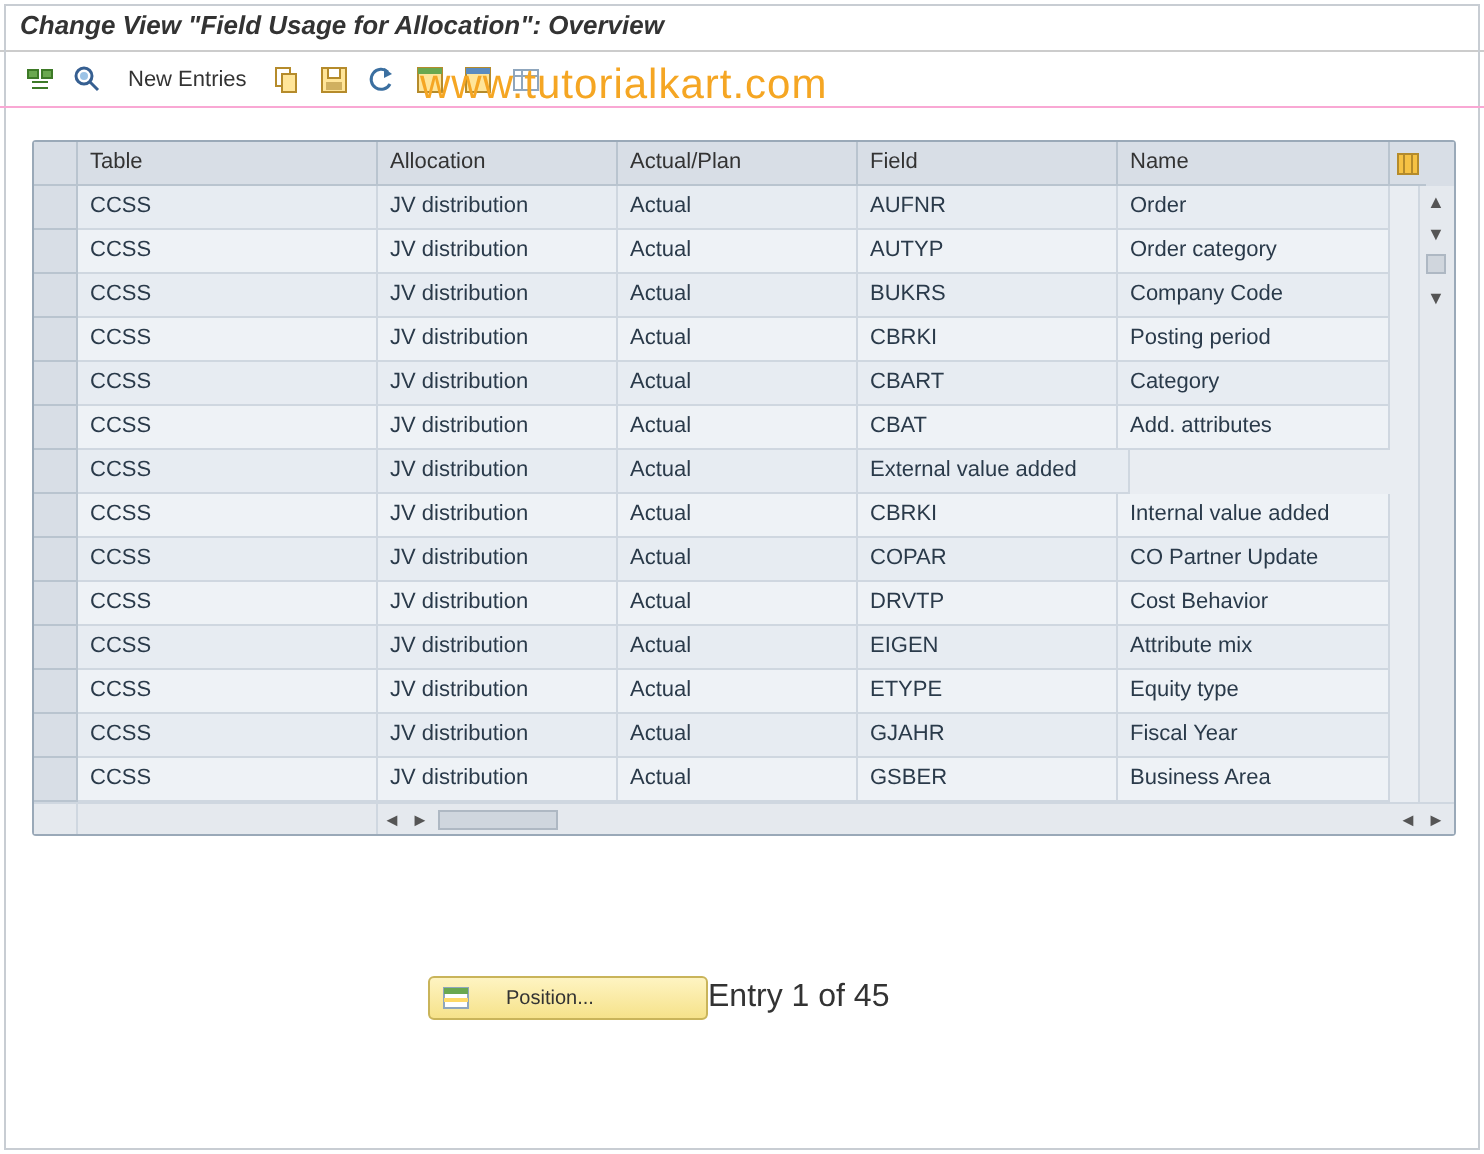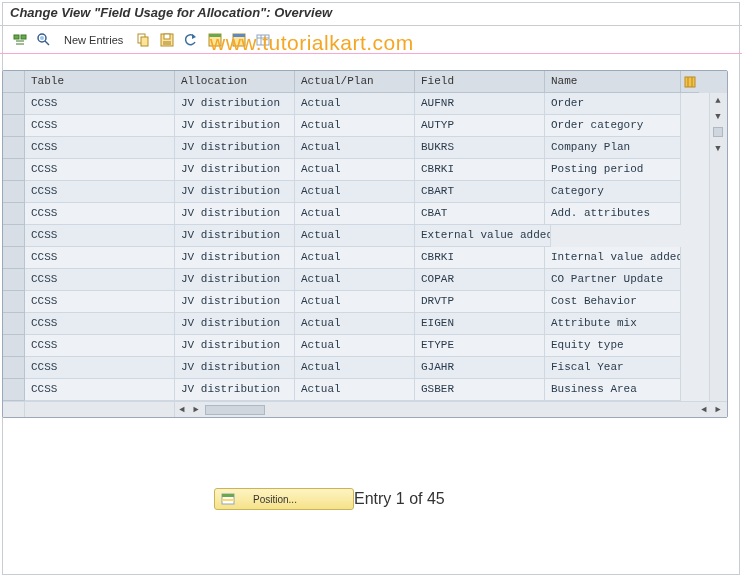--- a/index.html
+++ b/index.html
@@ -47,26 +47,25 @@
     left: 210px; top: 5px;
     font-size: 21px;
     color: #f5a623;
     font-weight: normal;
     font-family: Arial, sans-serif;
     letter-spacing: 0.5px;
     pointer-events: none;
   }
   .spacer-bar { height: 12px; }
   .grid-container {
-    margin: 4px 14px 0 2px;
+    margin: 4px 14px 0 16px;
     border: 1px solid #9aa9b8;
     border-radius: 2px;
     background: #e9edf2;
     position: relative;
-    font-family: Liberation Mono, monospace;
   }
   .grid-header-row, .grid-row {
     display: flex;
     height: 22px;
     align-items: stretch;
   }
   .grid-header-row { background: #d8dee6; }
   .grid-handle-col {
     width: 22px;
     border-right: 1px solid #b9c4cf;
@@ -265,21 +264,21 @@
         <div class="grid-cell c4">AUTYP</div>
         <div class="grid-cell c5">Order category</div>
         <div style="width:18px"></div>
       </div>
       <div class="grid-row">
         <div class="grid-handle-col"></div>
         <div class="grid-cell c1">CCSS</div>
         <div class="grid-cell c2">JV distribution</div>
         <div class="grid-cell c3">Actual</div>
         <div class="grid-cell c4">BUKRS</div>
-        <div class="grid-cell c5">Company Plan</div>
+        <div class="grid-cell c5">Company Code</div>
         <div style="width:18px"></div>
       </div>
       <div class="grid-row">
         <div class="grid-handle-col"></div>
         <div class="grid-cell c1">CCSS</div>
         <div class="grid-cell c2">JV distribution</div>
         <div class="grid-cell c3">Actual</div>
         <div class="grid-cell c4">CBRKI</div>
         <div class="grid-cell c5">Posting period</div>
         <div style="width:18px"></div>

